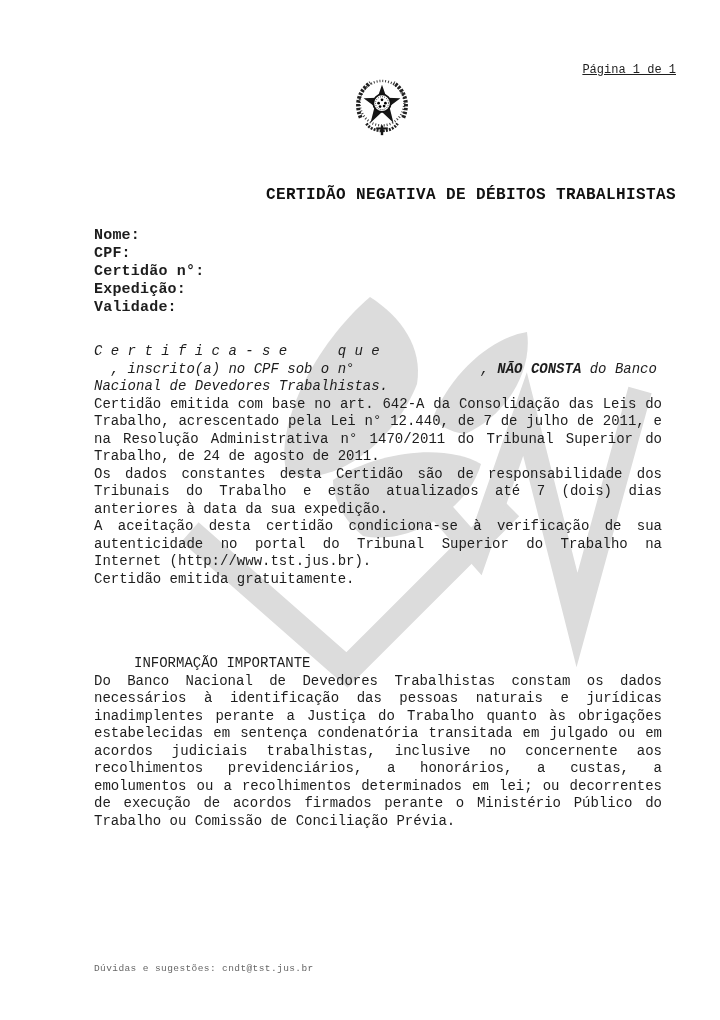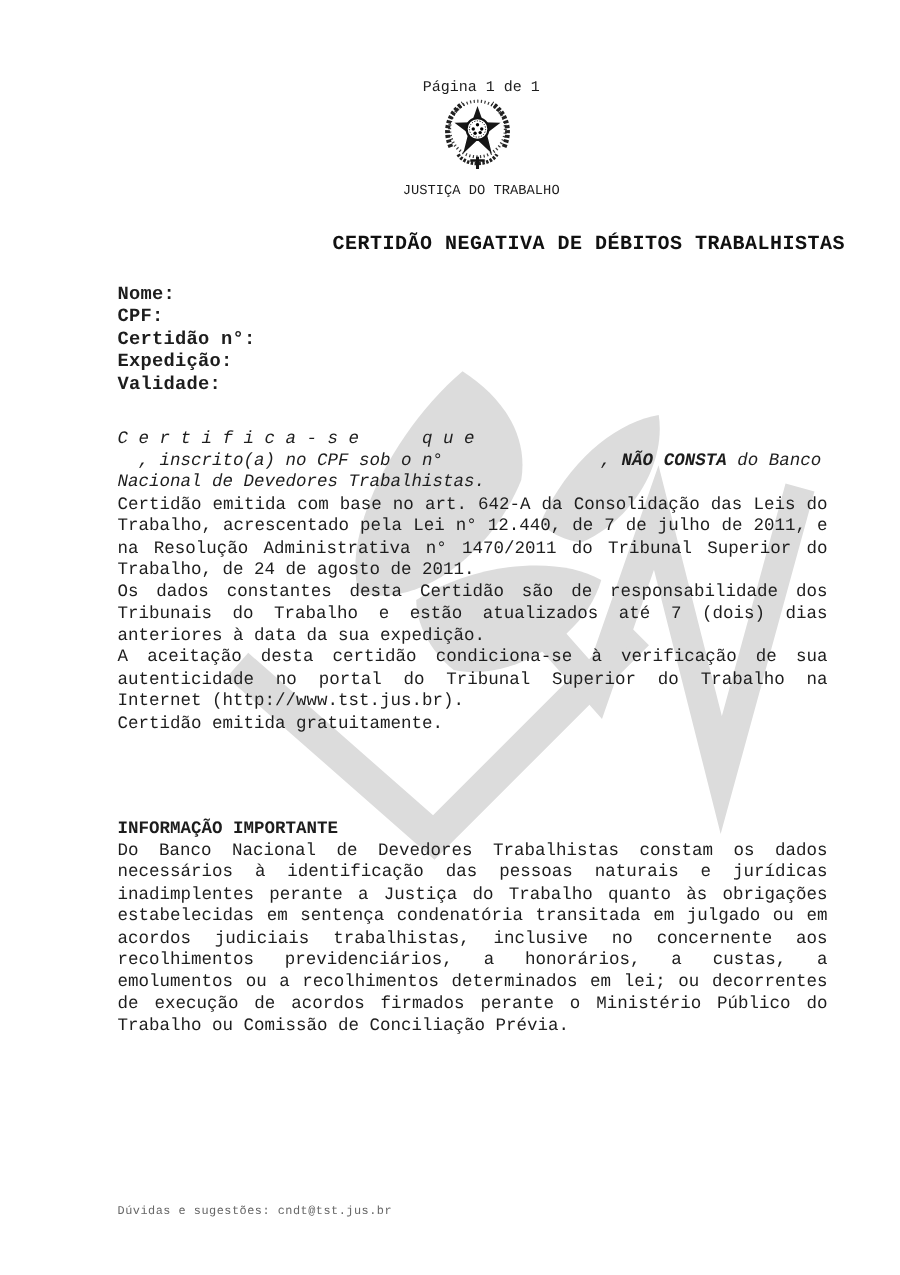--- a/index.html
+++ b/index.html
@@ -6,34 +6,34 @@
   .page {
     position:relative; width:720px; height:1020px; margin:0 auto;
     background:#ffffff; overflow:hidden;
     font-family:"Liberation Mono","DejaVu Sans Mono",monospace;
     color:#1d1d1d;
   }
   .layer { position:absolute; }
   
   .watermark { left:165px; top:292px; z-index:0; }
   
-  .page-number { left:94px; top:63px; width:582px; text-align:center; font-size:12px; z-index:2; }
+  .page-number { left:94px; top:63px; width:582px; text-align:right; font-size:12px; z-index:2;text-decoration:underline; }
   .crest { left:351px; top:74px; width:62px; height:70px; z-index:2; }
   .org-lines { left:94px; top:146px; width:582px; text-align:center; font-size:11px; line-height:15px; z-index:2; }
   .doc-title { left:94px; top:186px; width:582px; text-align:right; font-size:16px; font-weight:bold; letter-spacing:0.4px; color:#111; z-index:2; }
   
   .fields { left:94px; top:227px; font-size:15px; font-weight:bold; line-height:18px; letter-spacing:0.2px; z-index:2; }
   
   .body-text { left:94px; top:343px; width:568px; font-size:14px; line-height:17.5px; z-index:2; }
   .body-text p { margin:0; text-align:justify; }
   .prewrap { white-space:pre-wrap; text-align:right;font-style:italic; }
   .b { font-weight:bold; }
   
   .info { left:94px; top:655px; width:568px; font-size:14px; line-height:17.5px; z-index:2; }
-  .info-heading { font-weight:bold; }
+  .info-heading { font-weight:normal;margin-left:40px; }
   .info p { margin:0; text-align:justify; }
   
   .footer { left:94px; top:963px; width:582px; text-align:left; font-size:9.5px; letter-spacing:0.4px; color:#666; z-index:2; }
 </style>
 </head>
 <body>
 
 <div class="page">
 
   <svg class="layer watermark" width="500" height="430" viewBox="0 0 500 430" aria-hidden="true">
@@ -61,21 +61,20 @@
     <circle cx="28.5" cy="29" r="1.4" fill="#000"></circle>
     <circle cx="35.5" cy="29" r="1.4" fill="#000"></circle>
     <circle cx="30" cy="32.5" r="1.4" fill="#000"></circle>
     <circle cx="34.2" cy="32" r="1.4" fill="#000"></circle>
     <path d="M16,50 C22,60 42,60 48,50" fill="none" stroke="#222" stroke-width="3" stroke-dasharray="2,1.2"></path>
     <path d="M32,52 L32,62" stroke="#161616" stroke-width="2.5"></path>
     <path d="M26,55 L38,55" stroke="#161616" stroke-width="2"></path>
   </svg>
 
   <div class="layer org-lines">
-    <div>JUSTIÇA DO TRABALHO</div>
   </div>
 
   <div class="layer doc-title">CERTIDÃO NEGATIVA DE DÉBITOS TRABALHISTAS</div>
 
   <div class="layer fields">
     <div>Nome:</div>
     <div>CPF:</div>
     <div>Certidão n°:</div>
     <div>Expedição:</div>
     <div>Validade:</div>

